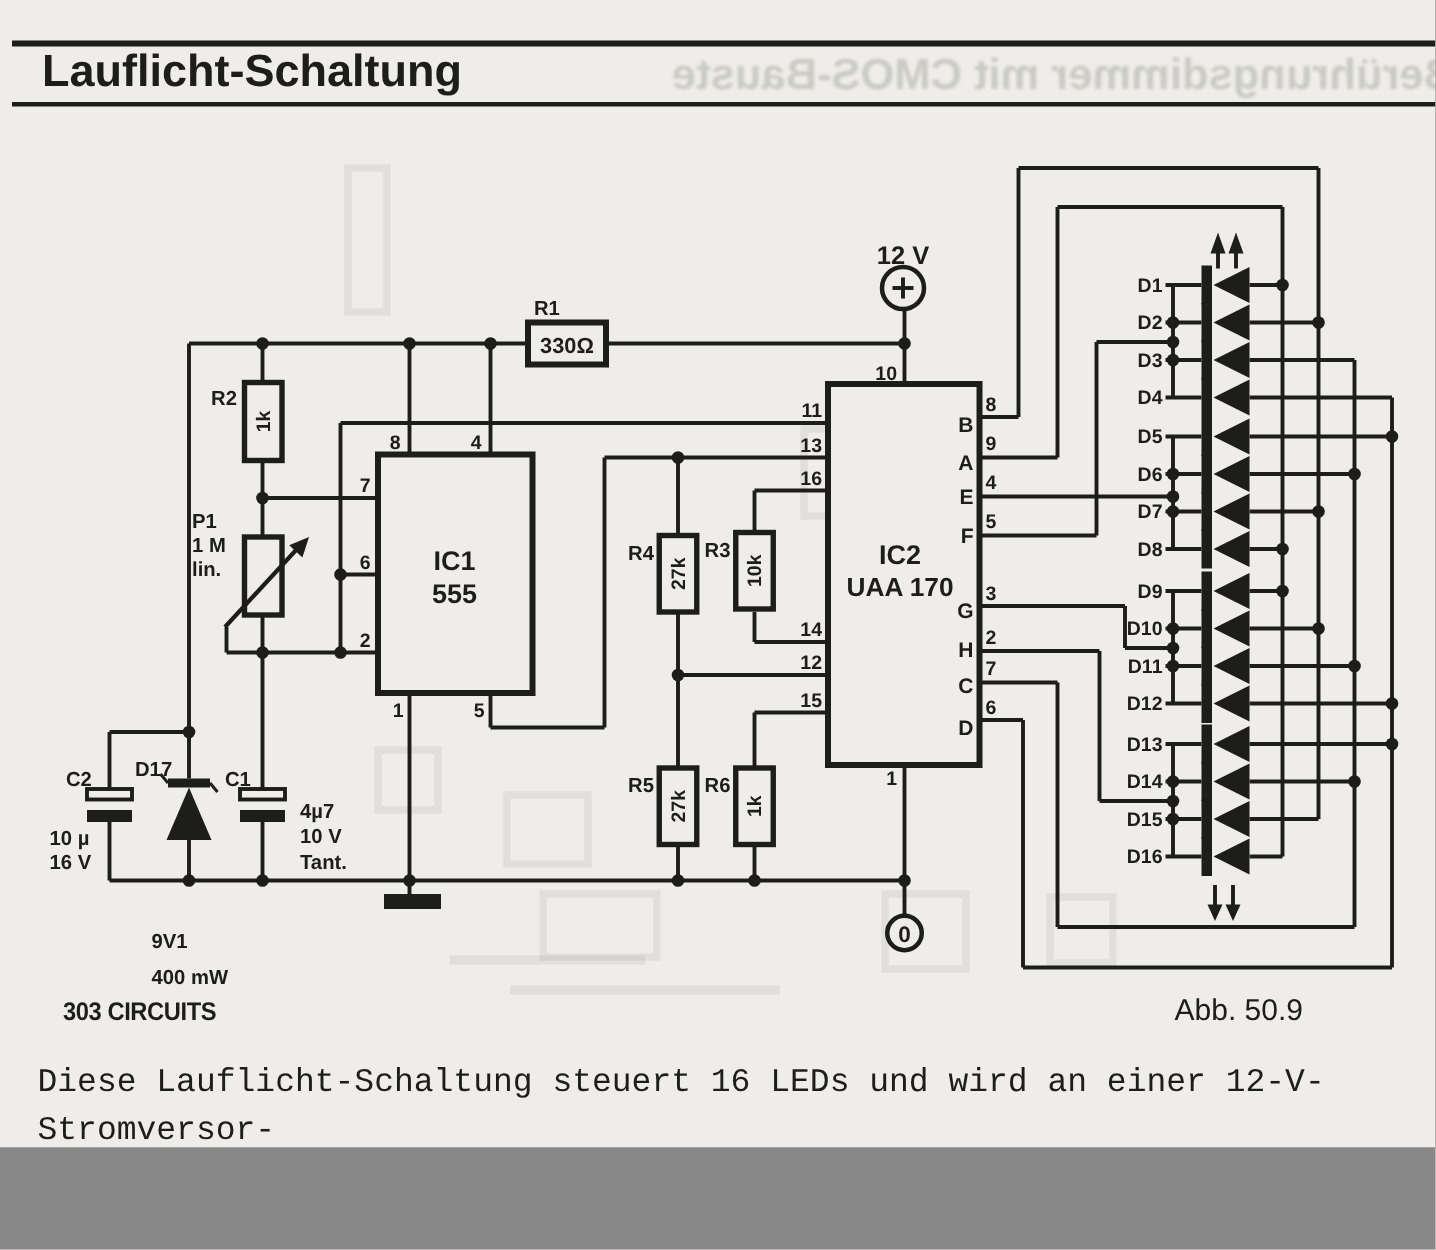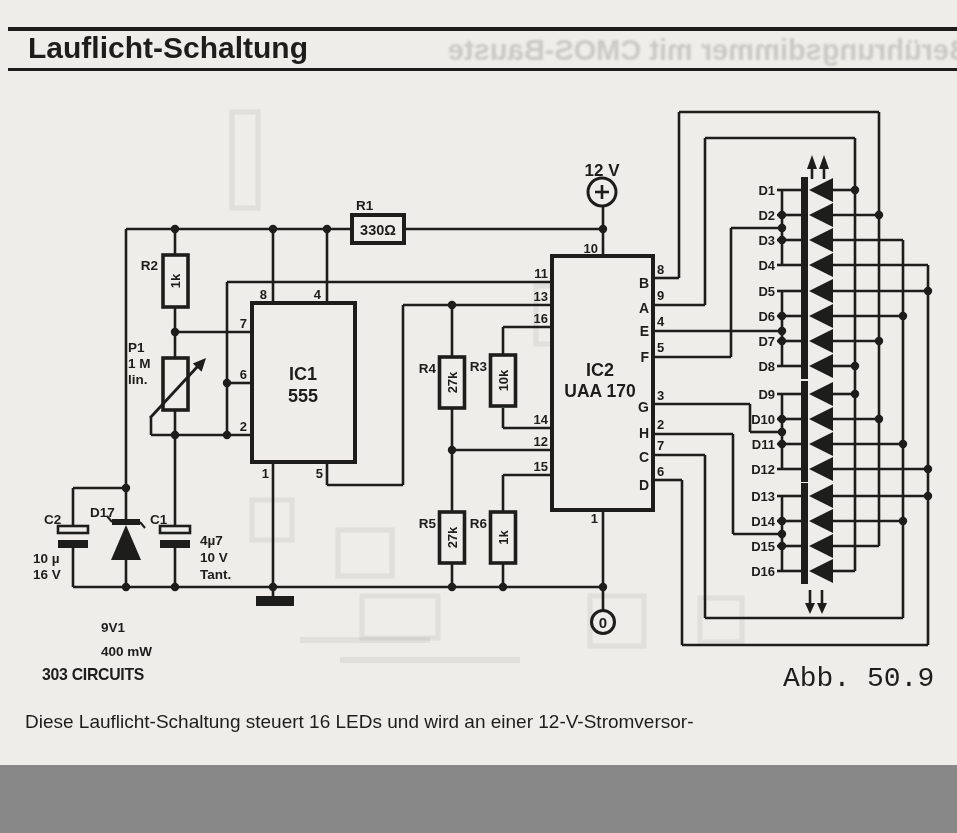--- a/index.html
+++ b/index.html
@@ -22,25 +22,25 @@
     filter:blur(1px);
   }
   .schematic{position:absolute;left:0;top:0;}
   .footer-left{
     position:absolute;left:42px;top:665px;
     font-size:17px;font-weight:bold;letter-spacing:-0.3px;
     transform:scaleX(0.93);transform-origin:left center;
   }
   .figure-label{
     position:absolute;left:783px;top:663px;
-    font-family:Liberation Mono, monospace;font-size:28px;
+    font-family:Liberation Sans, sans-serif;font-size:20px;
   }
   .caption{
     position:absolute;left:25px;top:706px;width:900px;
-    font-family:Liberation Sans, sans-serif;font-size:19px;line-height:32px;
+    font-family:Liberation Mono, monospace;font-size:22px;line-height:32px;
   }
   .caption span{display:block;}
 </style>
 </head>
 <body>
 
 <div class="page">
   <div class="rule rule-top"></div>
   <div class="page-title">Lauflicht-Schaltung</div>
   <div class="ghost-title">Berührungsdimmer mit CMOS-Bauste</div>

